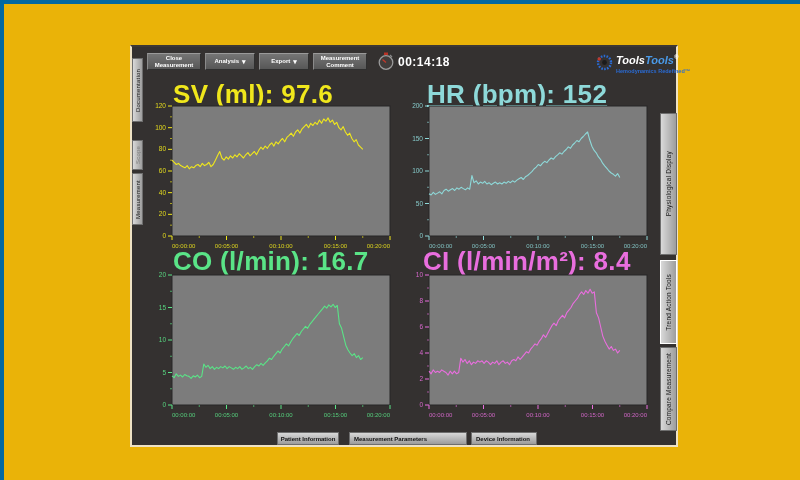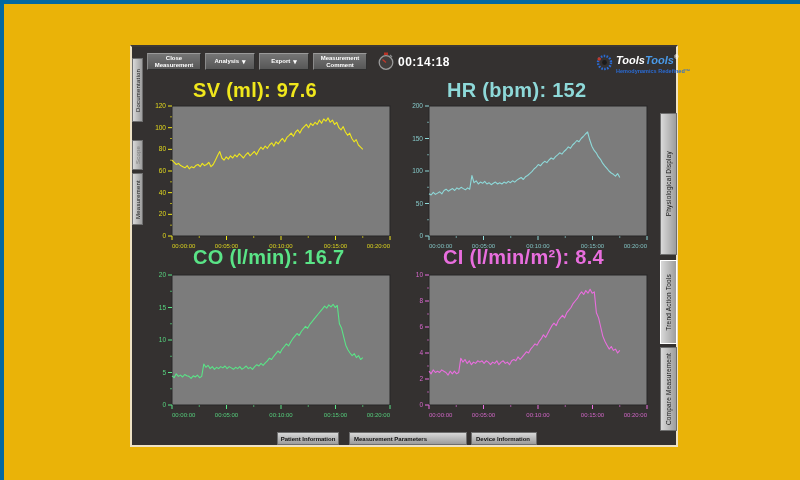--- a/index.html
+++ b/index.html
@@ -24,21 +24,21 @@
         border:1px solid #6e6e6e;box-sizing:border-box;display:flex;align-items:center;justify-content:center;
         cursor:pointer;}
   .vtab span{writing-mode:vertical-rl;transform:rotate(180deg);font-size:6px;color:#1a1a1a;white-space:nowrap;letter-spacing:.2px;}
   .vtab.disabled span{color:#7d7d7d;}
   .vtab.selected{border:1px solid #fff;}
   
   .btab{position:absolute;height:13px;background:linear-gradient(#d8d8d8,#9b9b9b);
         border:1px solid #6e6e6e;box-sizing:border-box;color:#111;font-size:6px;font-weight:bold;
         display:flex;align-items:center;justify-content:center;white-space:nowrap;cursor:pointer;}
   
-  .chart-title{position:absolute;font-size:20px;font-weight:bold;white-space:nowrap;letter-spacing:.3px;margin-left:20px;}
+  .chart-title{position:absolute;font-size:26px;font-weight:bold;white-space:nowrap;letter-spacing:.3px;}
   .chart-svg{position:absolute;}
 </style>
 </head>
 <body>
 
 <div class="page">
   <div class="window">
 
     <div class="tbtn" style="left:15px;top:6px;width:54px;">
       <span>Close Measurement</span>
@@ -97,21 +97,21 @@
       <span>Patient Information</span>
       </div>
     <div class="btab" style="left:217px;top:385px;width:118px;justify-content:flex-start;padding-left:4px;">
       <span>Measurement Parameters</span>
       </div>
     <div class="btab" style="left:339px;top:385px;width:66px;justify-content:flex-start;padding-left:4px;">
       <span>Device Information</span>
       </div>
 
     <div class="chart-title" style="left: 41px; top: 32px; color: rgb(240, 231, 28);">SV (ml): 97.6</div>
-    <div class="chart-title" style="left: 295px; top: 32px; color: rgb(142, 217, 217);">HR (bpm): 152</div>
+    <div class="chart-title" style="left: 295px; top: 32px; color: rgb(142, 217, 217); text-decoration: underline;">HR (bpm): 152</div>
     <div class="chart-title" style="left: 41px; top: 199px; color: rgb(90, 228, 135);">CO (l/min): 16.7</div>
     <div class="chart-title" style="left: 291px; top: 199px; color: rgb(233, 110, 222);">CI (l/min/m²): 8.4</div>
 
     <svg class="chart-svg" style="left:9px;top:56px;" width="256" height="152">
         <rect x="31" y="3" width="218" height="130" fill="#7c7c7c" stroke="#262626" stroke-width="1"></rect>
         <line x1="27" y1="133" x2="31" y2="133" stroke="#f0e71c" stroke-width="1"></line>
         <text x="25" y="135" text-anchor="end" font-size="6.5" font-family="Liberation Sans, sans-serif" fill="#f0e71c" opacity="0.9">0</text>
         <line x1="27" y1="111.33333333333334" x2="31" y2="111.33333333333334" stroke="#f0e71c" stroke-width="1"></line>
         <text x="25" y="113.33333333333334" text-anchor="end" font-size="6.5" font-family="Liberation Sans, sans-serif" fill="#f0e71c" opacity="0.9">20</text>
         <line x1="27" y1="89.66666666666667" x2="31" y2="89.66666666666667" stroke="#f0e71c" stroke-width="1"></line>

